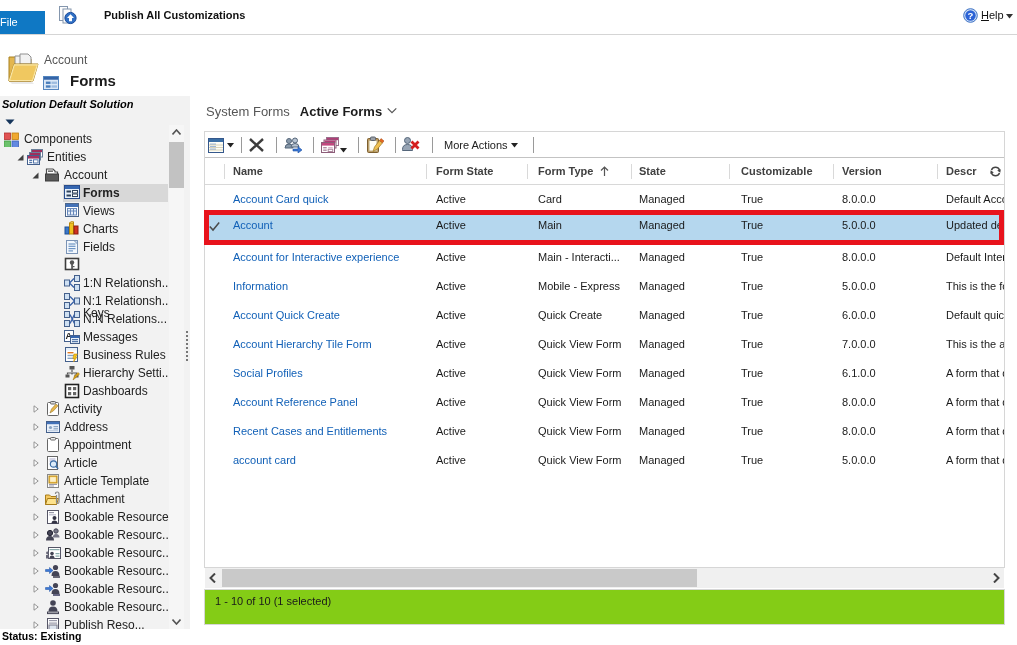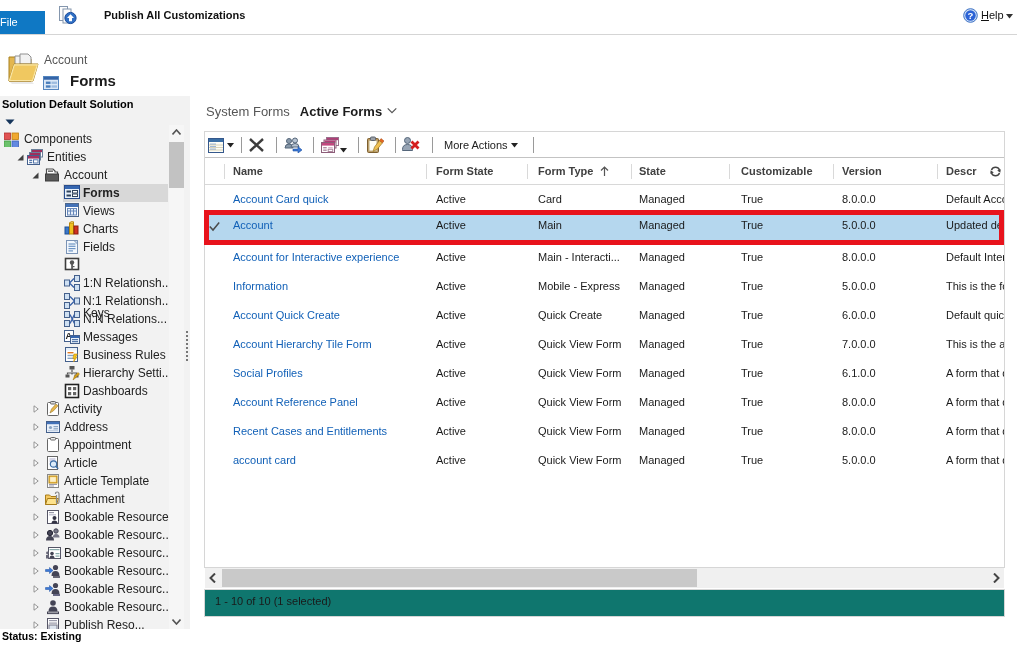--- a/index.html
+++ b/index.html
@@ -10,21 +10,21 @@
 #filebtn { left:0; top:11px; width:45px; height:23px; background:#0f78c4; color:#fff; font-size:11px; line-height:23px; }
 #topline { left:0; top:34px; width:1017px; height:1px; background:#d5d5d5; }
 #pubtext { left:82px; top:9px; font-size:11px; color:#111; font-weight:bold;padding-left:22px; }
 #helptext { left:981px; top:9px; font-size:11px; color:#111; }
 #helptext u { text-decoration:underline; }
 
 #crumb { left:44px; top:53px; font-size:12px; color:#565656; }
 #formstitle { left:70px; top:72px; font-size:15px; font-weight:bold; color:#1c1c1c; }
 
 #panel { left:0; top:96px; width:190px; height:533px; background:#f2f2f2; overflow:hidden; }
-#paneltitle { left:2px; top:2px; font-weight:bold; font-size:11px; color:#000; position:absolute; }
+#paneltitle { left:2px; top:2px; font-weight:bold; font-size:11px; color:#000; position:absolute;font-style:italic; }
 .trow { position:absolute; height:18px; line-height:18px; font-size:12px; color:#222; white-space:nowrap; }
 .trow .ic { position:absolute; top:1px; }
 .sel3 { position:absolute; left:63px; width:105px; height:18px; background:#d8d8d8; }
 
 #tsb { left:169px; top:29px; width:15px; height:504px; background:#f6f6f6; position:absolute; }
 #tsb .thumb { position:absolute; left:0px; top:17px; width:15px; height:46px; background:#c2c2c2; }
 
 .gripdot { position:absolute; left:186px; width:2px; height:2px; background:#777; }
 
 #status { left:2px; top:630px; font-weight:bold; font-size:10.5px; color:#000; }
@@ -42,21 +42,21 @@
 .cell { position:absolute; top:8px; font-size:11px; color:#1a1a1a; white-space:nowrap; }
 .link { color:#1160b7; }
 
 
 
 #selrow { left:204px; top:210px; width:800px; height:35px; border:5px solid #e8131c; background:#b5d7ee; overflow:hidden; }
 
 #hsb { left:205px; top:568px; width:799px; height:20px; background:#f0f0f0; }
 #hsb .thumb { position:absolute; left:17px; top:1px; width:475px; height:18px; background:#c9c9c9; }
 
-#footer { left:204px; top:589px; width:801px; height:28px; border:1px solid #d6d6d6; background:#0f766e; }
+#footer { left:204px; top:589px; width:801px; height:36px; border:1px solid #d6d6d6; background:#84cc16; }
 #footer span { position:absolute; left:10px; top:5px; font-size:11px; }
 </style>
 </head>
 <body>
 
 <div class="abs" id="topline"></div>
 <div class="abs" id="filebtn">File</div>
 <svg class="abs" style="left:58px;top:5px" width="20" height="20" viewBox="0 0 20 20">
   <rect x="1.5" y="1.5" width="8" height="14" fill="#fdfdfd" stroke="#8496ad"></rect>
   <rect x="5" y="4" width="8" height="14" fill="#fdfdfd" stroke="#8496ad"></rect>

